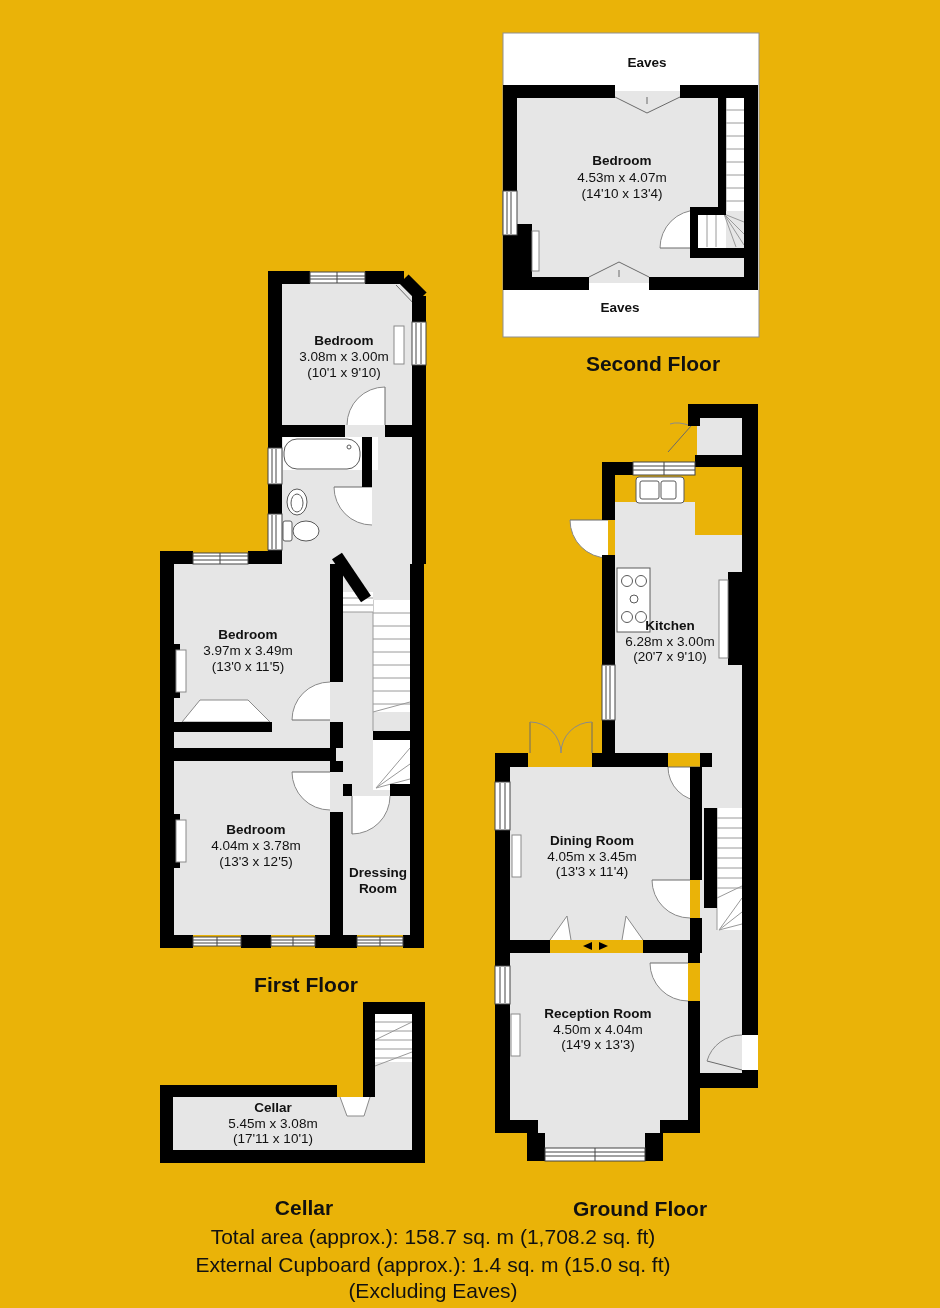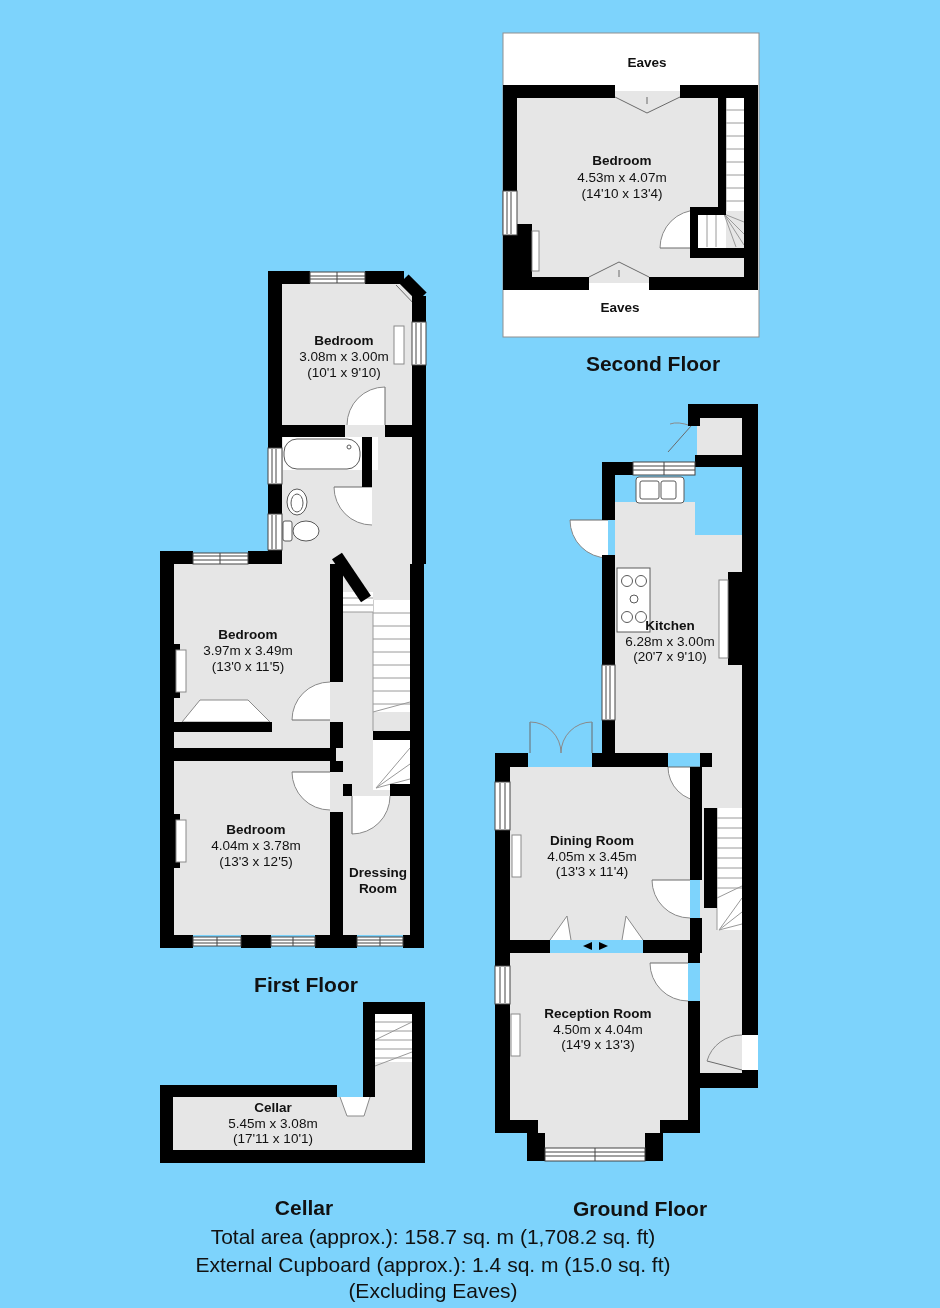--- a/index.html
+++ b/index.html
@@ -1,16 +1,16 @@
 <!DOCTYPE html>
 <html><head>
 <meta charset="utf-8">
 <style>
   html,body{margin:0;padding:0;background:#ffffff;}
-  #page{position:relative;width:940px;height:1308px;background:#7dd3fc;overflow:hidden;
+  #page{position:relative;width:940px;height:1308px;background:#eab308;overflow:hidden;
         font-family:"Liberation Sans",sans-serif;}
   svg{display:block;}
   .wall{fill:#000000;stroke:none;}
   .floor{fill:#e6e6e6;stroke:none;}
   .whitebox{fill:#ffffff;stroke:none;}
   .fix{fill:#ffffff;stroke:#5a5a5a;stroke-width:1;}
   .stairs{fill:none;stroke:#9a9a9a;stroke-width:1;}
   .winrect{fill:#ffffff;stroke:#444444;stroke-width:1;}
   .winline{fill:none;stroke:#444444;stroke-width:1;}
   .wedge{fill:#ffffff;stroke:none;}

